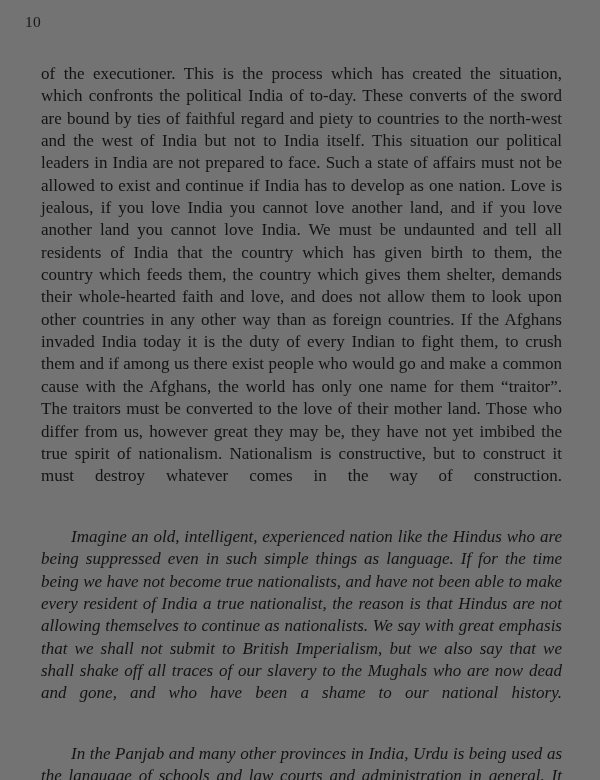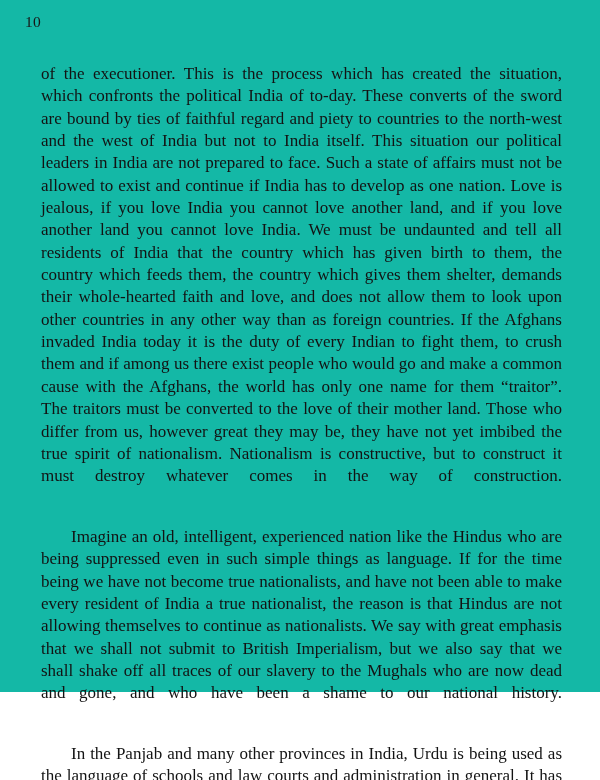--- a/index.html
+++ b/index.html
@@ -12,24 +12,24 @@
     height: 780px;
     overflow: hidden;
     font-family: "Liberation Serif", "DejaVu Serif", serif;
     color: #111111;
     -webkit-font-smoothing: antialiased;
   }
 
   .page {
     position: relative;
     width: 600px;
-    height: 692px;
+    height: 780px;
     box-sizing: border-box;
     padding: 0;
-    background: #14b8a6;
+    background: #737373;
   }
 
   
   .running-head {
     position: absolute;
     top: 14px;
     left: 25px;
     right: 22px;
     height: 24px;
     display: flex;
@@ -66,20 +66,21 @@
     text-align: justify;
     text-justify: inter-word;
     font-size: 17px;
     line-height: 22.35px;
     color: #131313;
     hyphens: none;
     word-spacing: 0.1px;
   }
   .para.indent {
     text-indent: 30px;
+    font-style: italic;
   }
   .para.cont {
     text-indent: 0;
   }
   
   .para::after {
     content: "";
     display: inline-block;
     width: 100%;
   }

